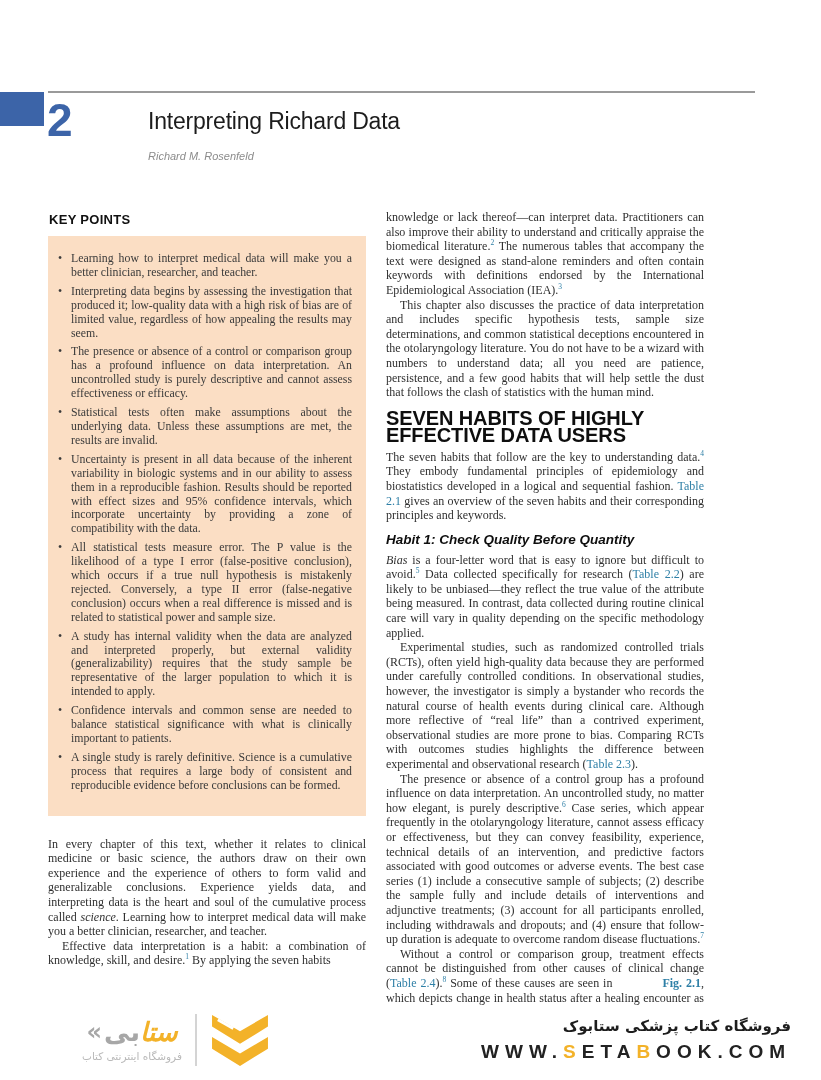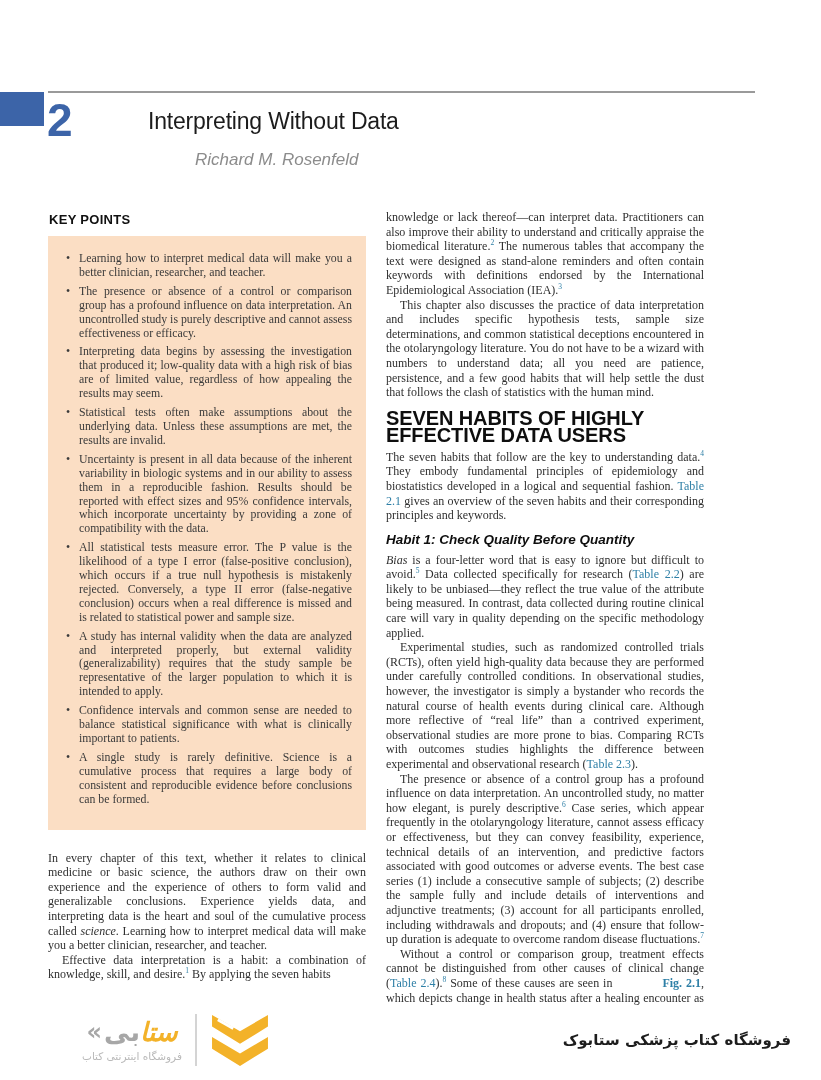--- a/index.html
+++ b/index.html
@@ -18,33 +18,33 @@
     font-size:46px; line-height:52px; color:#3c64a8;
   }
   .chapter-title {
     position:absolute; left:148px; top:108px;
     font-family:"Liberation Sans", sans-serif; font-weight:400;
     font-size:23px; color:#1c1c1c; letter-spacing:-0.2px;
   }
   .chapter-author {
     position:absolute; left:148px; top:150px;
     font-family:"Liberation Sans", sans-serif; font-style:italic;
-    font-size:17px; color:#8c8c8c;margin-left:47px;
+    font-size:11px; color:#8c8c8c;
   }
   
   .columns {
     position:absolute; left:48px; top:210px; width:714px; height:795px;
     display:flex; gap:20px; overflow:hidden;
   }
   .col { width:318px; }
   .kp-heading {
     font-family:"Liberation Sans", sans-serif; font-weight:bold;
     font-size:13px; letter-spacing:0.3px; color:#111; margin:2px 0 9px 1px;
   }
-  .kp-box { background:#fbdec4; padding:16px 14px 18px 18px; }
+  .kp-box { background:#fbdec4; padding:16px 14px 18px 10px; }
   .kp-box ul { list-style:none; }
   .kp-box li {
     position:relative; padding-left:13px; margin-bottom:5px;
     font-size:11.8px; line-height:13.9px; color:#3a3a3a; text-align:justify;
   }
   .kp-box li::before { content:"\2022"; position:absolute; left:0; top:0; color:#3a3a3a; }
   .body {
     font-size:12px; line-height:14.6px; text-align:justify; color:#2f2f2f;
   }
   .after-box { margin-top:21px; }
@@ -98,32 +98,32 @@
   }
 </style>
 </head>
 <body>
 
 <div class="page">
 
   <div class="chapter-square"></div>
   <div class="top-rule"></div>
   <div class="chapter-number">2</div>
-  <div class="chapter-title">Interpreting Without Data</div>
+  <div class="chapter-title">Interpreting Richard Data</div>
   <div class="chapter-author">Richard M. Rosenfeld</div>
 
   <div class="columns">
 
     <div class="col">
       <div class="kp-heading">KEY POINTS</div>
       <div class="kp-box">
         <ul>
           <li>Learning how to interpret medical data will make you a better clinician, researcher, and teacher.</li>
+          <li>Interpreting data begins by assessing the investigation that produced it; low-quality data with a high risk of bias are of limited value, regardless of how appealing the results may seem.</li>
           <li>The presence or absence of a control or comparison group has a profound influence on data interpretation. An uncontrolled study is purely descriptive and cannot assess effectiveness or efficacy.</li>
-          <li>Interpreting data begins by assessing the investigation that produced it; low-quality data with a high risk of bias are of limited value, regardless of how appealing the results may seem.</li>
           <li>Statistical tests often make assumptions about the underlying data. Unless these assumptions are met, the results are invalid.</li>
           <li>Uncertainty is present in all data because of the inherent variability in biologic systems and in our ability to assess them in a reproducible fashion. Results should be reported with effect sizes and 95% confidence intervals, which incorporate uncertainty by providing a zone of compatibility with the data.</li>
           <li>All statistical tests measure error. The P value is the likelihood of a type I error (false-positive conclusion), which occurs if a true null hypothesis is mistakenly rejected. Conversely, a type II error (false-negative conclusion) occurs when a real difference is missed and is related to statistical power and sample size.</li>
           <li>A study has internal validity when the data are analyzed and interpreted properly, but external validity (generalizability) requires that the study sample be representative of the larger population to which it is intended to apply.</li>
           <li>Confidence intervals and common sense are needed to balance statistical significance with what is clinically important to patients.</li>
           <li>A single study is rarely definitive. Science is a cumulative process that requires a large body of consistent and reproducible evidence before conclusions can be formed.</li>
         </ul>
       </div>
       <p class="body after-box"><span class="seg-p">In every chapter of this text, whether it relates to clinical medicine or basic science, the authors draw on their own experience and the experience of others to form valid and generalizable conclusions. Experience yields data, and interpreting data is the heart and soul of the cumulative process called </span><span class="seg-i">science</span><span class="seg-p">. Learning how to interpret medical data will make you a better clinician, researcher, and teacher.</span></p>
       <p class="body indent"><span class="seg-p">Effective data interpretation is a habit: a combination of knowledge, skill, and desire.</span><span class="seg-sup">1</span><span class="seg-p"> By applying the seven habits</span></p>
@@ -156,16 +156,17 @@
       </div>
       <div class="footer-divider"></div>
       <svg class="emblem" width="60" height="54" viewBox="0 0 62 56">
         <polygon points="2,2 31,19 60,2 60,14 31,32 2,14" fill="#f3b229"></polygon>
         <polygon points="2,25 31,42 60,25 60,37 31,55 2,37" fill="#f3b229"></polygon>
         <line x1="8" y1="7" x2="24" y2="16" stroke="#ffffff" stroke-width="3"></line>
       </svg>
     </div>
     <div class="footer-right">
       <div class="fa-line" dir="rtl">فروشگاه کتاب پزشکی ستابوک</div>
+      <div class="site"><span class="seg-d">WWW.</span><span class="seg-y">S</span><span class="seg-d">ETA</span><span class="seg-y">B</span><span class="seg-d">OOK.COM</span></div>
     </div>
   </div>
 
 </div>
 
 </body></html>

